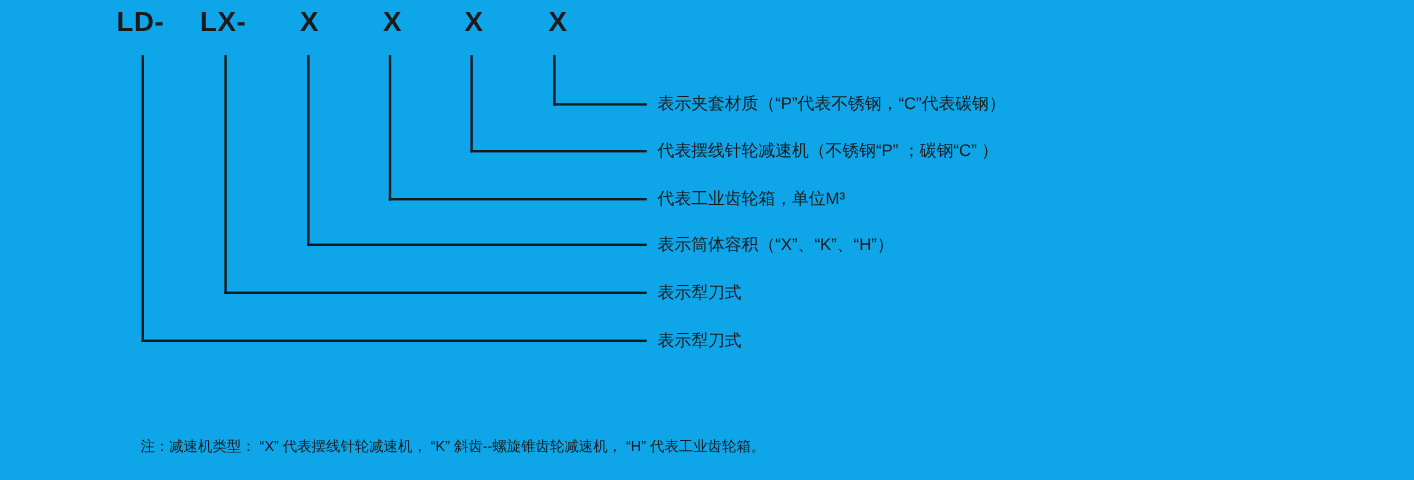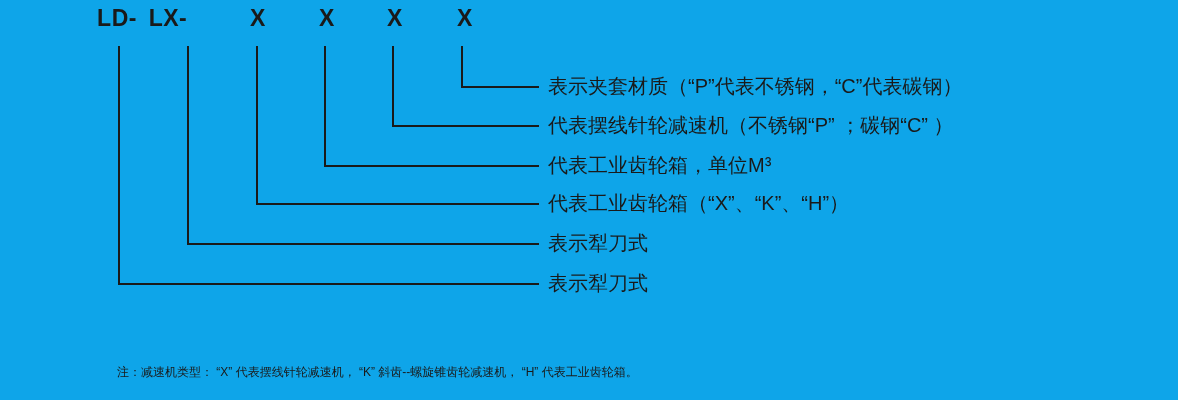--- a/index.html
+++ b/index.html
@@ -29,60 +29,60 @@
     background: #1a1a1a;
   }
   .hline {
     position: absolute;
     height: 2px;
     background: #1a1a1a;
   }
   .branch-label {
     position: absolute;
     left: 548px;
-    font-size: 20px;
+    font-size: 14px;
     line-height: 24px;
     white-space: nowrap;
   }
   .note {
     position: absolute;
     left: 117px;
     top: 360px;
     font-size: 12px;
     line-height: 24px;
     white-space: nowrap;
   }
 </style>
 </head>
 <body>
 
 <div class="canvas">
 
   <span class="code-label" style="left:117px">LD-</span>
-  <span class="code-label" style="left:168px">LX-</span>
+  <span class="code-label" style="left:186px">LX-</span>
   <span class="code-label" style="left:258px">X</span>
   <span class="code-label" style="left:327px">X</span>
   <span class="code-label" style="left:395px">X</span>
   <span class="code-label" style="left:465px">X</span>
 
   <div class="vline" style="left:461px; top:46px; height:42px"></div>
   <div class="hline" style="left:461px; top:86px; width:78px"></div>
   <span class="branch-label" style="top:74px">表示夹套材质（“P”代表不锈钢，“C”代表碳钢）</span>
 
   <div class="vline" style="left:392px; top:46px; height:81px"></div>
   <div class="hline" style="left:392px; top:125px; width:147px"></div>
   <span class="branch-label" style="top:113px">代表摆线针轮减速机（不锈钢“P” ；碳钢“C” ）</span>
 
   <div class="vline" style="left:324px; top:46px; height:121px"></div>
   <div class="hline" style="left:324px; top:165px; width:215px"></div>
   <span class="branch-label" style="top:153px">代表工业齿轮箱，单位M³</span>
 
   <div class="vline" style="left:256px; top:46px; height:159px"></div>
   <div class="hline" style="left:256px; top:203px; width:283px"></div>
-  <span class="branch-label" style="top:191px">代表工业齿轮箱（“X”、“K”、“H”）</span>
+  <span class="branch-label" style="top:191px">表示筒体容积（“X”、“K”、“H”）</span>
 
   <div class="vline" style="left:187px; top:46px; height:199px"></div>
   <div class="hline" style="left:187px; top:243px; width:352px"></div>
   <span class="branch-label" style="top:231px">表示犁刀式</span>
 
   <div class="vline" style="left:118px; top:46px; height:239px"></div>
   <div class="hline" style="left:118px; top:283px; width:421px"></div>
   <span class="branch-label" style="top:271px">表示犁刀式</span>
 
   <div class="note">注：减速机类型： “X” 代表摆线针轮减速机， “K” 斜齿--螺旋锥齿轮减速机， “H” 代表工业齿轮箱。</div>

